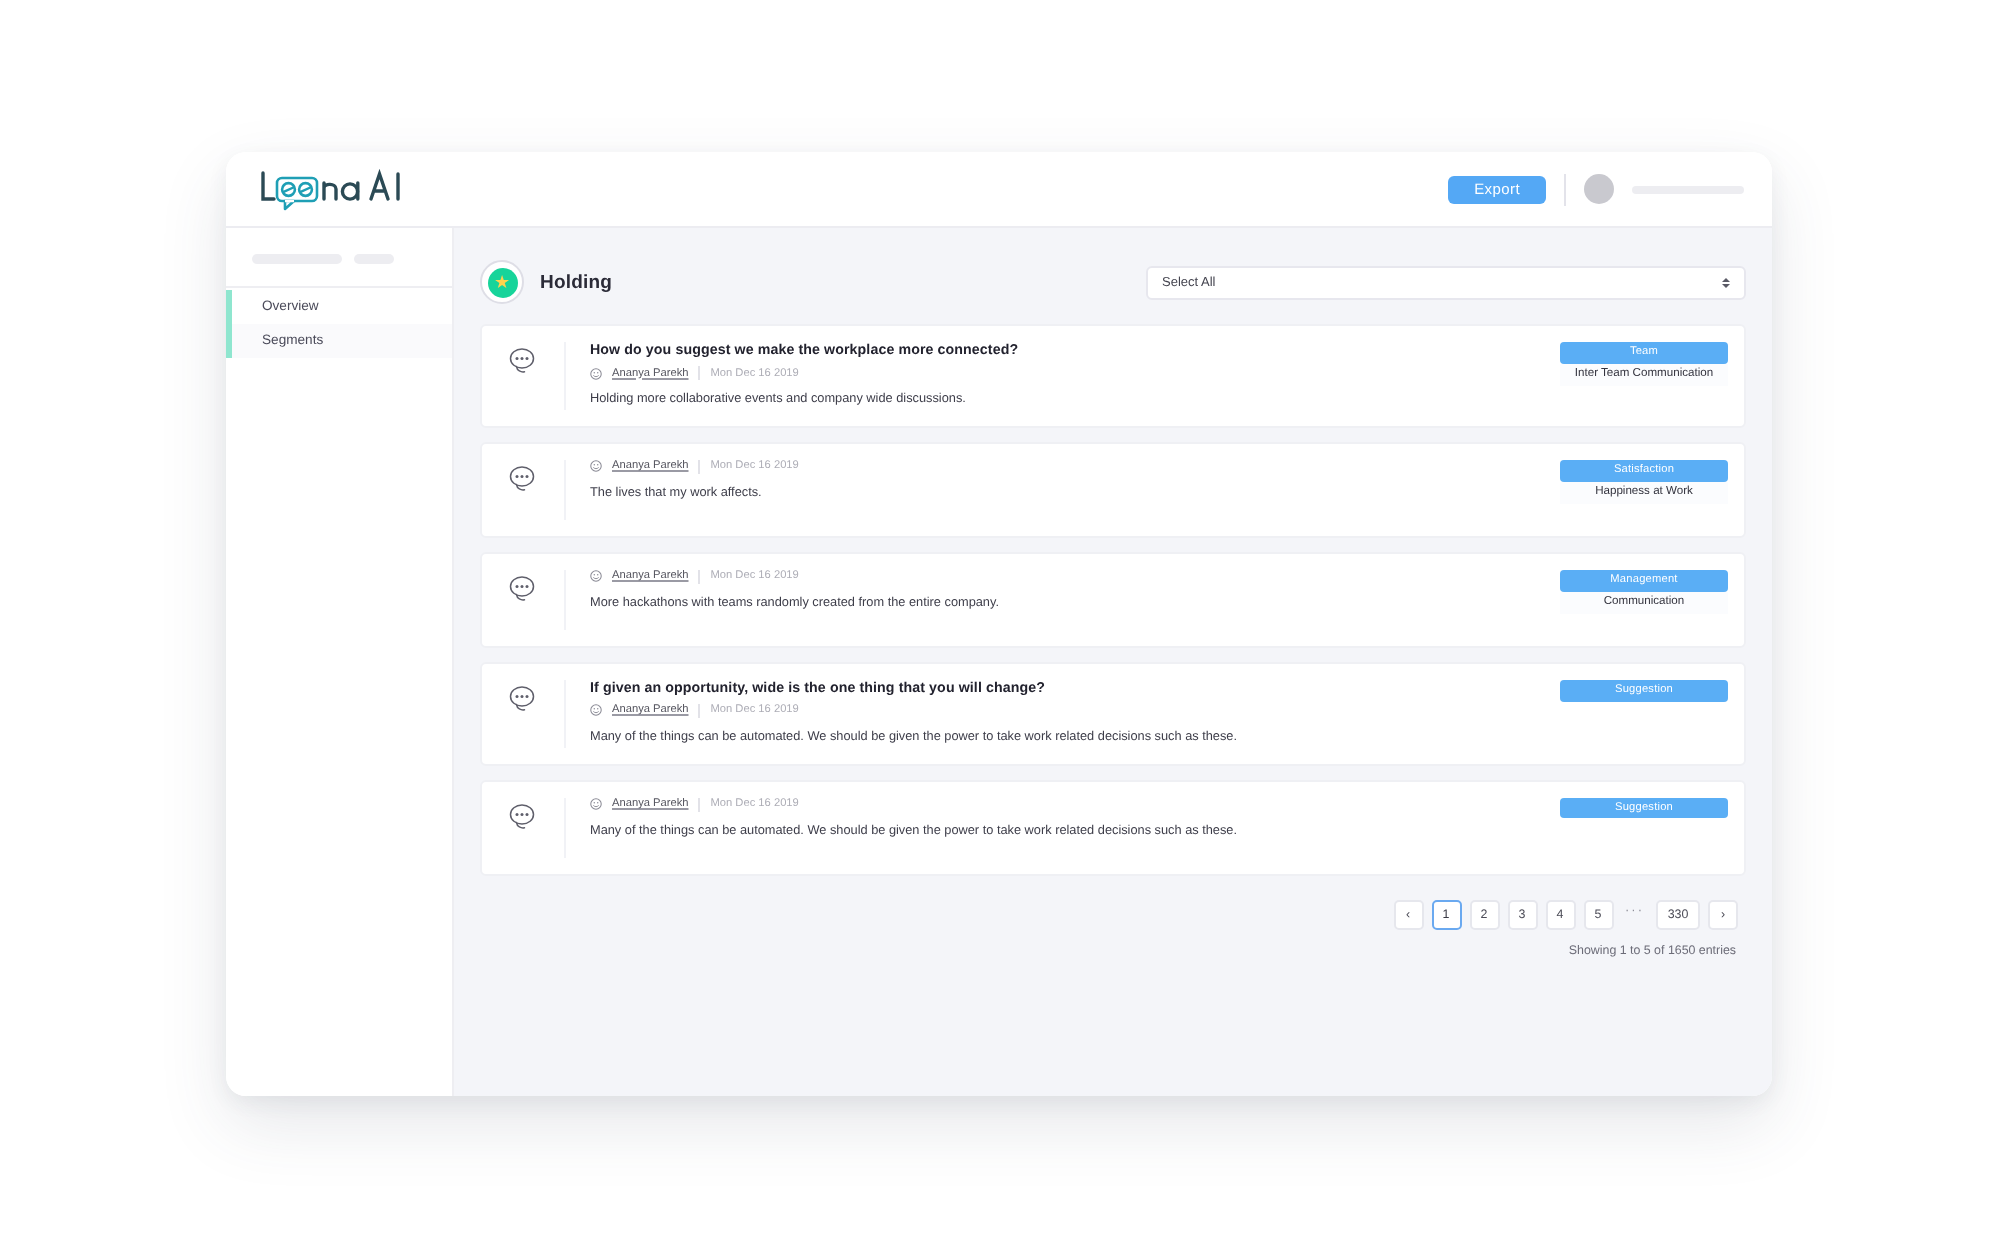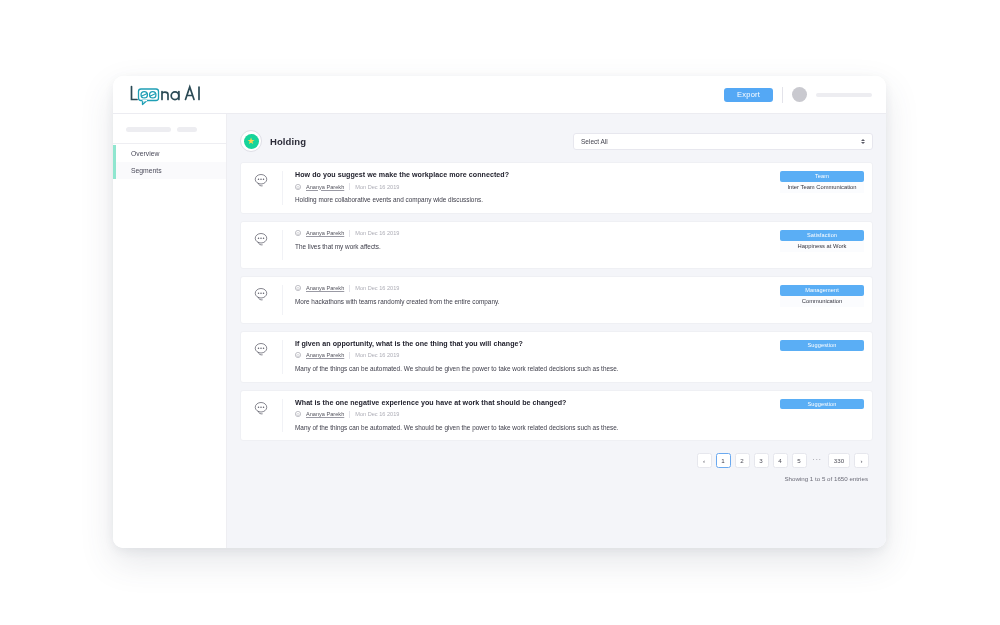--- a/index.html
+++ b/index.html
@@ -421,21 +421,21 @@
               <svg width="15" height="14" viewBox="0 0 30 28">
   <ellipse cx="14" cy="12.5" rx="11.5" ry="9.5" fill="none" stroke="#5f5f6b" stroke-width="1.5"></ellipse>
   <path d="M8.5,20.6 C9,24.5 13,26.5 16.5,25.8" fill="none" stroke="#5f5f6b" stroke-width="1.5" stroke-linecap="round"></path>
   <circle cx="9" cy="12.6" r="1.5" fill="#5f5f6b"></circle>
   <circle cx="14" cy="12.6" r="1.5" fill="#5f5f6b"></circle>
   <circle cx="19" cy="12.6" r="1.5" fill="#5f5f6b"></circle>
 </svg>
             </div>
             <div class="card-body">
               <div class="card-text">
-                <div class="card-question">If given an opportunity, what is the one thing that you will change?</div>
+                <div class="card-question">If given an opportunity, wide is the one thing that you will change?</div>
                 <div class="card-meta">
                   <svg width="6" height="6" viewBox="0 0 14 14">
   <circle cx="7" cy="7" r="6.1" fill="none" stroke="#8a8a95" stroke-width="1.2"></circle>
   <circle cx="5" cy="5.6" r="0.85" fill="#8a8a95"></circle>
   <circle cx="9" cy="5.6" r="0.85" fill="#8a8a95"></circle>
   <path d="M4.2,9 C5.6,10.6 8.4,10.6 9.8,9" fill="none" stroke="#8a8a95" stroke-width="1.1" stroke-linecap="round"></path>
 </svg>
                   <span class="meta-author">Ananya Parekh</span>
                   <span class="meta-divider"></span>
                   <span class="meta-date">Mon Dec 16 2019</span>
@@ -452,21 +452,20 @@
               <svg width="15" height="14" viewBox="0 0 30 28">
   <ellipse cx="14" cy="12.5" rx="11.5" ry="9.5" fill="none" stroke="#5f5f6b" stroke-width="1.5"></ellipse>
   <path d="M8.5,20.6 C9,24.5 13,26.5 16.5,25.8" fill="none" stroke="#5f5f6b" stroke-width="1.5" stroke-linecap="round"></path>
   <circle cx="9" cy="12.6" r="1.5" fill="#5f5f6b"></circle>
   <circle cx="14" cy="12.6" r="1.5" fill="#5f5f6b"></circle>
   <circle cx="19" cy="12.6" r="1.5" fill="#5f5f6b"></circle>
 </svg>
             </div>
             <div class="card-body">
               <div class="card-text">
-                <div class="card-question">What is the one negative experience you have at work that should be changed?</div>
                 <div class="card-meta">
                   <svg width="6" height="6" viewBox="0 0 14 14">
   <circle cx="7" cy="7" r="6.1" fill="none" stroke="#8a8a95" stroke-width="1.2"></circle>
   <circle cx="5" cy="5.6" r="0.85" fill="#8a8a95"></circle>
   <circle cx="9" cy="5.6" r="0.85" fill="#8a8a95"></circle>
   <path d="M4.2,9 C5.6,10.6 8.4,10.6 9.8,9" fill="none" stroke="#8a8a95" stroke-width="1.1" stroke-linecap="round"></path>
 </svg>
                   <span class="meta-author">Ananya Parekh</span>
                   <span class="meta-divider"></span>
                   <span class="meta-date">Mon Dec 16 2019</span>

